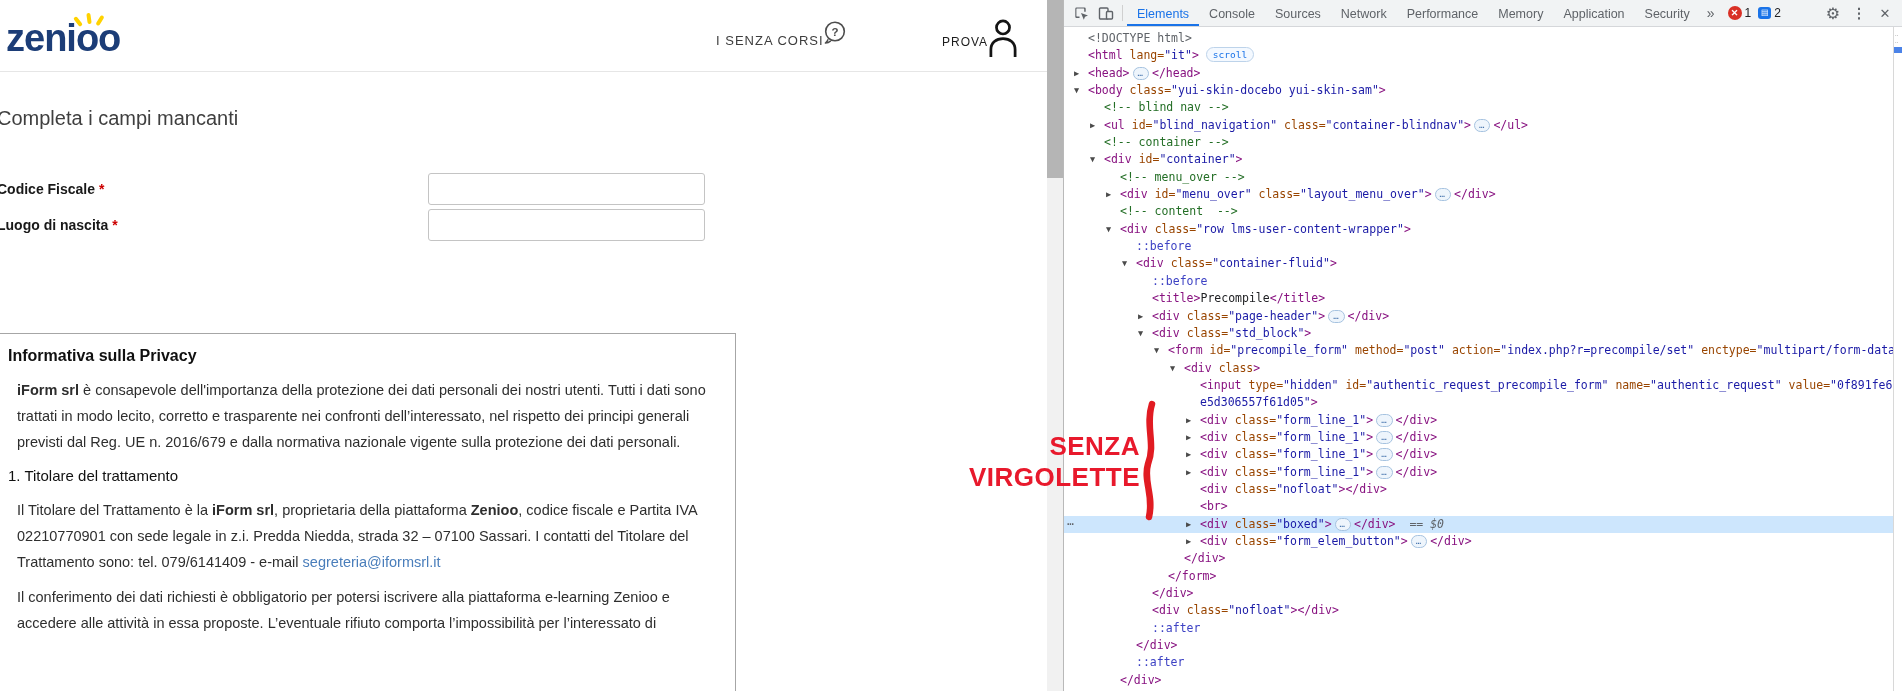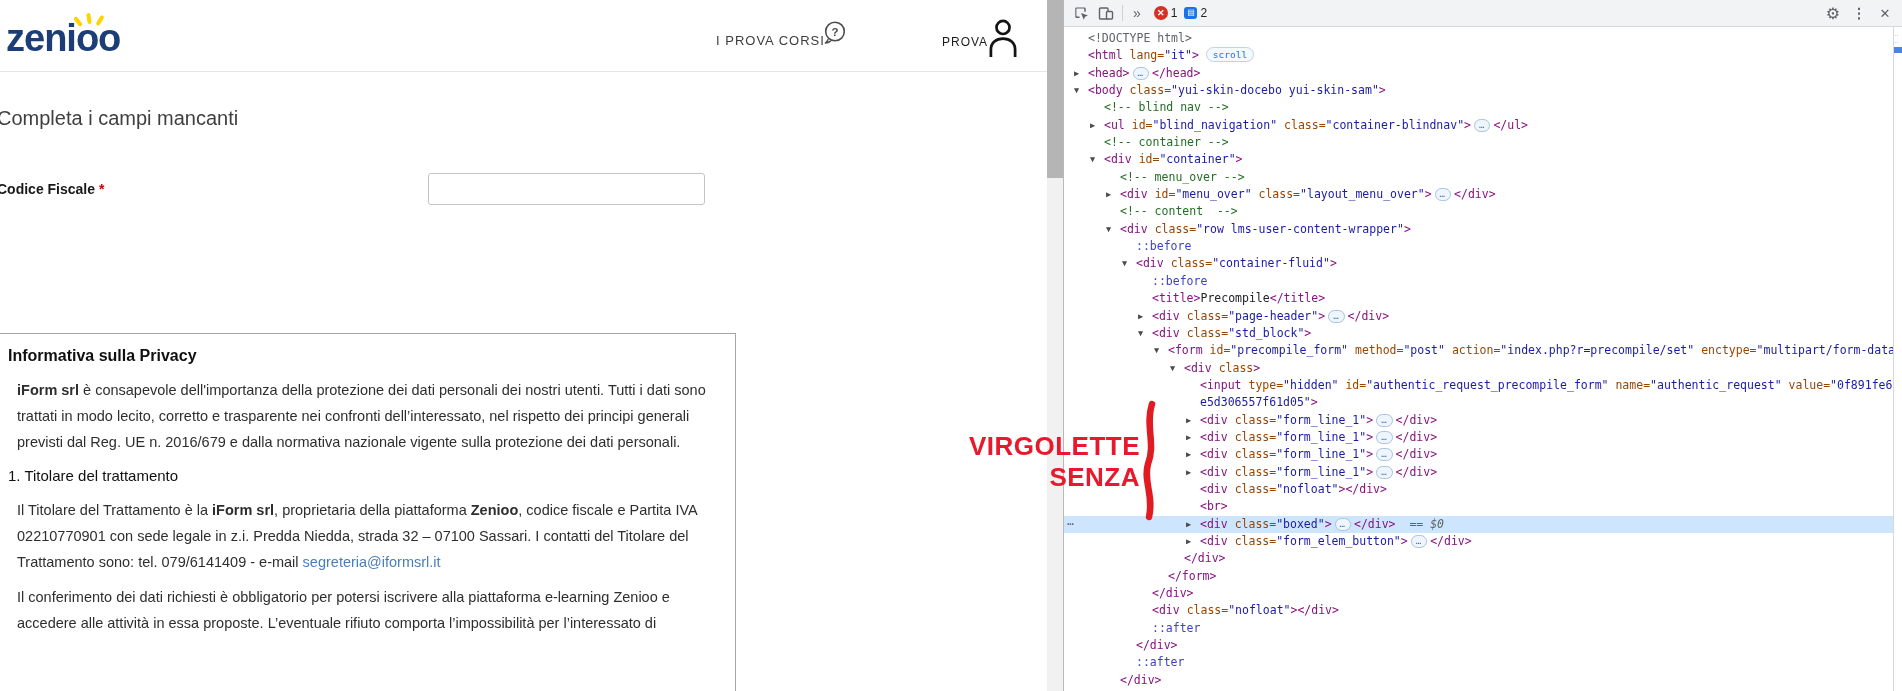--- a/index.html
+++ b/index.html
@@ -99,21 +99,21 @@
   <div class="page">
     <div class="hdr">
       <div class="logo">
         <span class="rays">
           <i class="ray r1"></i>
             <i class="ray r2"></i>
             <i class="ray r3"></i>
         </span>
         <span class="logo-text">zenioo</span>
       </div>
-      <div class="nav-corsi">I PROVA CORSI</div>
+      <div class="nav-corsi">I SENZA CORSI</div>
       <div class="help">
         <svg width="26" height="27" viewBox="0 0 26 27">
           <circle cx="13" cy="11.5" r="9.3" fill="none" stroke="#4d4d4d" stroke-width="1.6"></circle>
           <path d="M6.2 19.2 q-1.2 2.6 -2.8 3.9 q3 -0.4 5.4 -2.3" fill="none" stroke="#4d4d4d" stroke-width="1.5" stroke-linejoin="round"></path>
           <text x="13" y="15.6" text-anchor="middle" font-size="11.5" font-weight="bold" fill="#4d4d4d" font-family="Liberation Sans, sans-serif">?</text>
         </svg>
       </div>
       <div class="prova">PROVA</div>
       <div class="person">
         <svg width="34" height="40" viewBox="0 0 32 38">
@@ -121,20 +121,24 @@
           <path d="M4.5 37 L4.5 30 C4.5 23.5 9.5 19.5 16 19.5 C22.5 19.5 27.5 23.5 27.5 30 L27.5 37" fill="none" stroke="#141414" stroke-width="2.6"></path>
         </svg>
       </div>
     </div>
 
     <div class="pg-heading">Completa i campi mancanti</div>
 
     <div class="frm">
         <div class="frow">
           <label class="flabel">Codice Fiscale <span class="req">*</span></label>
+          <input class="finput" type="text" style="">
+        </div>
+        <div class="frow">
+          <label class="flabel">Luogo di nascita <span class="req">*</span></label>
           <input class="finput" type="text" style="">
         </div>
       </div>
 
     <div class="pbox">
       <h3>Informativa sulla Privacy</h3>
       <p><span class="r-b">iForm srl</span><span class="r-d"> è consapevole dell'importanza della protezione dei dati personali dei nostri utenti. Tutti i dati sono trattati in modo lecito, corretto e trasparente nei confronti dell’interessato, nel rispetto dei principi generali previsti dal Reg. UE n. 2016/679 e dalla normativa nazionale vigente sulla protezione dei dati personali.</span></p>
       <div class="sec">1. Titolare del trattamento</div>
       <p><span class="r-d">Il Titolare del Trattamento è la </span><span class="r-b">iForm srl</span><span class="r-d">, proprietaria della piattaforma </span><span class="r-b">Zenioo</span><span class="r-d">, codice fiscale e Partita IVA 02210770901 con sede legale in z.i. Predda Niedda, strada 32 – 07100 Sassari. I contatti del Titolare del Trattamento sono: tel. 079/6141409 - e-mail </span><span class="r-link">segreteria@iformsrl.it</span></p>
       <p><span class="r-d">Il conferimento dei dati richiesti è obbligatorio per potersi iscrivere alla piattaforma e-learning Zenioo e accedere alle attività in essa proposte. L’eventuale rifiuto comporta l’impossibilità per l’interessato di</span></p>
@@ -153,20 +157,30 @@
           <path d="M7 7 l7 2.6 -3 1.2 -1.2 3 z" fill="#5f6368"></path>
         </svg>
       </div>
       <div class="dt-icon">
         <svg width="16" height="15" viewBox="0 0 16 15">
           <rect x="1.5" y="2" width="8.5" height="11" rx="1" fill="none" stroke="#5f6368" stroke-width="1.4"></rect>
           <rect x="8.5" y="5.5" width="6" height="7.5" rx="1" fill="#f1f3f4" stroke="#5f6368" stroke-width="1.4"></rect>
         </svg>
       </div>
       <div class="dt-sep"></div>
+      <div class="dt-tabs">
+          <div class="dt-tab active">Elements</div>
+          <div class="dt-tab">Console</div>
+          <div class="dt-tab">Sources</div>
+          <div class="dt-tab">Network</div>
+          <div class="dt-tab">Performance</div>
+          <div class="dt-tab">Memory</div>
+          <div class="dt-tab">Application</div>
+          <div class="dt-tab">Security</div>
+        </div>
       <div class="more-tabs">»</div>
       <div class="badge-group">
         <span class="err-dot">✕</span>
         <span class="badge-count">1</span>
       </div>
       <div class="badge-group">
         <span class="msg-dot">▤</span>
         <span class="badge-count">2</span>
       </div>
       <div class="right-icons">
@@ -177,20 +191,20 @@
     </div>
     <div class="dt-tree"><div class="dt-row" style="padding-left: 24px;"><span class="r-g">&lt;!DOCTYPE html&gt;</span></div><div class="dt-row" style="padding-left: 24px;"><span class="r-t">&lt;html</span><span class="r-a"> lang=</span><span class="r-v">"it"</span><span class="r-t">&gt;</span><span class="r-badge">scroll</span></div><div class="dt-row" style="padding-left: 24px;"><span class="arw" style="left: 10px;">▶</span><span class="r-t">&lt;head&gt;</span><span class="r-e">…</span><span class="r-t">&lt;/head&gt;</span></div><div class="dt-row" style="padding-left: 24px;"><span class="arw" style="left: 10px;">▼</span><span class="r-t">&lt;body</span><span class="r-a"> class=</span><span class="r-v">"yui-skin-docebo yui-skin-sam"</span><span class="r-t">&gt;</span></div><div class="dt-row" style="padding-left: 40px;"><span class="r-c">&lt;!-- blind nav --&gt;</span></div><div class="dt-row" style="padding-left: 40px;"><span class="arw" style="left: 26px;">▶</span><span class="r-t">&lt;ul</span><span class="r-a"> id=</span><span class="r-v">"blind_navigation"</span><span class="r-a"> class=</span><span class="r-v">"container-blindnav"</span><span class="r-t">&gt;</span><span class="r-e">…</span><span class="r-t">&lt;/ul&gt;</span></div><div class="dt-row" style="padding-left: 40px;"><span class="r-c">&lt;!-- container --&gt;</span></div><div class="dt-row" style="padding-left: 40px;"><span class="arw" style="left: 26px;">▼</span><span class="r-t">&lt;div</span><span class="r-a"> id=</span><span class="r-v">"container"</span><span class="r-t">&gt;</span></div><div class="dt-row" style="padding-left: 56px;"><span class="r-c">&lt;!-- menu_over --&gt;</span></div><div class="dt-row" style="padding-left: 56px;"><span class="arw" style="left: 42px;">▶</span><span class="r-t">&lt;div</span><span class="r-a"> id=</span><span class="r-v">"menu_over"</span><span class="r-a"> class=</span><span class="r-v">"layout_menu_over"</span><span class="r-t">&gt;</span><span class="r-e">…</span><span class="r-t">&lt;/div&gt;</span></div><div class="dt-row" style="padding-left: 56px;"><span class="r-c">&lt;!-- content  --&gt;</span></div><div class="dt-row" style="padding-left: 56px;"><span class="arw" style="left: 42px;">▼</span><span class="r-t">&lt;div</span><span class="r-a"> class=</span><span class="r-v">"row lms-user-content-wrapper"</span><span class="r-t">&gt;</span></div><div class="dt-row" style="padding-left: 72px;"><span class="r-p">::before</span></div><div class="dt-row" style="padding-left: 72px;"><span class="arw" style="left: 58px;">▼</span><span class="r-t">&lt;div</span><span class="r-a"> class=</span><span class="r-v">"container-fluid"</span><span class="r-t">&gt;</span></div><div class="dt-row" style="padding-left: 88px;"><span class="r-p">::before</span></div><div class="dt-row" style="padding-left: 88px;"><span class="r-t">&lt;title&gt;</span><span class="r-d">Precompile</span><span class="r-t">&lt;/title&gt;</span></div><div class="dt-row" style="padding-left: 88px;"><span class="arw" style="left: 74px;">▶</span><span class="r-t">&lt;div</span><span class="r-a"> class=</span><span class="r-v">"page-header"</span><span class="r-t">&gt;</span><span class="r-e">…</span><span class="r-t">&lt;/div&gt;</span></div><div class="dt-row" style="padding-left: 88px;"><span class="arw" style="left: 74px;">▼</span><span class="r-t">&lt;div</span><span class="r-a"> class=</span><span class="r-v">"std_block"</span><span class="r-t">&gt;</span></div><div class="dt-row" style="padding-left: 104px;"><span class="arw" style="left: 90px;">▼</span><span class="r-t">&lt;form</span><span class="r-a"> id=</span><span class="r-v">"precompile_form"</span><span class="r-a"> method=</span><span class="r-v">"post"</span><span class="r-a"> action=</span><span class="r-v">"index.php?r=precompile/set"</span><span class="r-a"> enctype=</span><span class="r-v">"multipart/form-data"</span></div><div class="dt-row" style="padding-left: 120px;"><span class="arw" style="left: 106px;">▼</span><span class="r-t">&lt;div</span><span class="r-a"> class</span><span class="r-t">&gt;</span></div><div class="dt-row" style="padding-left: 136px;"><span class="r-t">&lt;input</span><span class="r-a"> type=</span><span class="r-v">"hidden"</span><span class="r-a"> id=</span><span class="r-v">"authentic_request_precompile_form"</span><span class="r-a"> name=</span><span class="r-v">"authentic_request"</span><span class="r-a"> value=</span><span class="r-v">"0f891fe6a4859b81e</span></div><div class="dt-row" style="padding-left: 136px;"><span class="r-v">e5d306557f61d05"</span><span class="r-t">&gt;</span></div><div class="dt-row" style="padding-left: 136px;"><span class="arw" style="left: 122px;">▶</span><span class="r-t">&lt;div</span><span class="r-a"> class=</span><span class="r-v">"form_line_1"</span><span class="r-t">&gt;</span><span class="r-e">…</span><span class="r-t">&lt;/div&gt;</span></div><div class="dt-row" style="padding-left: 136px;"><span class="arw" style="left: 122px;">▶</span><span class="r-t">&lt;div</span><span class="r-a"> class=</span><span class="r-v">"form_line_1"</span><span class="r-t">&gt;</span><span class="r-e">…</span><span class="r-t">&lt;/div&gt;</span></div><div class="dt-row" style="padding-left: 136px;"><span class="arw" style="left: 122px;">▶</span><span class="r-t">&lt;div</span><span class="r-a"> class=</span><span class="r-v">"form_line_1"</span><span class="r-t">&gt;</span><span class="r-e">…</span><span class="r-t">&lt;/div&gt;</span></div><div class="dt-row" style="padding-left: 136px;"><span class="arw" style="left: 122px;">▶</span><span class="r-t">&lt;div</span><span class="r-a"> class=</span><span class="r-v">"form_line_1"</span><span class="r-t">&gt;</span><span class="r-e">…</span><span class="r-t">&lt;/div&gt;</span></div><div class="dt-row" style="padding-left: 136px;"><span class="r-t">&lt;div</span><span class="r-a"> class=</span><span class="r-v">"nofloat"</span><span class="r-t">&gt;&lt;/div&gt;</span></div><div class="dt-row" style="padding-left: 136px;"><span class="r-t">&lt;br&gt;</span></div><div class="dt-row sel" style="padding-left: 136px;"><span class="gutter">⋯</span><span class="arw" style="left: 122px;">▶</span><span class="r-t">&lt;div</span><span class="r-a"> class=</span><span class="r-v">"boxed"</span><span class="r-t">&gt;</span><span class="r-e">…</span><span class="r-t">&lt;/div&gt;</span><span class="r-s">  == $0</span></div><div class="dt-row" style="padding-left: 136px;"><span class="arw" style="left: 122px;">▶</span><span class="r-t">&lt;div</span><span class="r-a"> class=</span><span class="r-v">"form_elem_button"</span><span class="r-t">&gt;</span><span class="r-e">…</span><span class="r-t">&lt;/div&gt;</span></div><div class="dt-row" style="padding-left: 120px;"><span class="r-t">&lt;/div&gt;</span></div><div class="dt-row" style="padding-left: 104px;"><span class="r-t">&lt;/form&gt;</span></div><div class="dt-row" style="padding-left: 88px;"><span class="r-t">&lt;/div&gt;</span></div><div class="dt-row" style="padding-left: 88px;"><span class="r-t">&lt;div</span><span class="r-a"> class=</span><span class="r-v">"nofloat"</span><span class="r-t">&gt;&lt;/div&gt;</span></div><div class="dt-row" style="padding-left: 88px;"><span class="r-p">::after</span></div><div class="dt-row" style="padding-left: 72px;"><span class="r-t">&lt;/div&gt;</span></div><div class="dt-row" style="padding-left: 72px;"><span class="r-p">::after</span></div><div class="dt-row" style="padding-left: 56px;"><span class="r-t">&lt;/div&gt;</span></div><div class="dt-row" style="padding-left: 40px;"><span class="r-t">&lt;/div&gt;</span></div></div>
   </div>
 
   <div class="sliver">
     <div class="sliver-marks">‥<br>‥</div>
     <div class="sliver-blue"></div>
   </div>
 
   <div class="annot">
+    <div>SENZA</div>
     <div>VIRGOLETTE</div>
-    <div>SENZA</div>
   </div>
   <svg class="squiggle" width="24" height="124" viewBox="0 0 24 124">
     <path d="M13 5 C6 27 17 45 9 65 C4 82 15 96 10 118" fill="none" stroke="#e11b22" stroke-width="6.5" stroke-linecap="round"></path>
   </svg>
 
 </div>
 
 </body></html>

